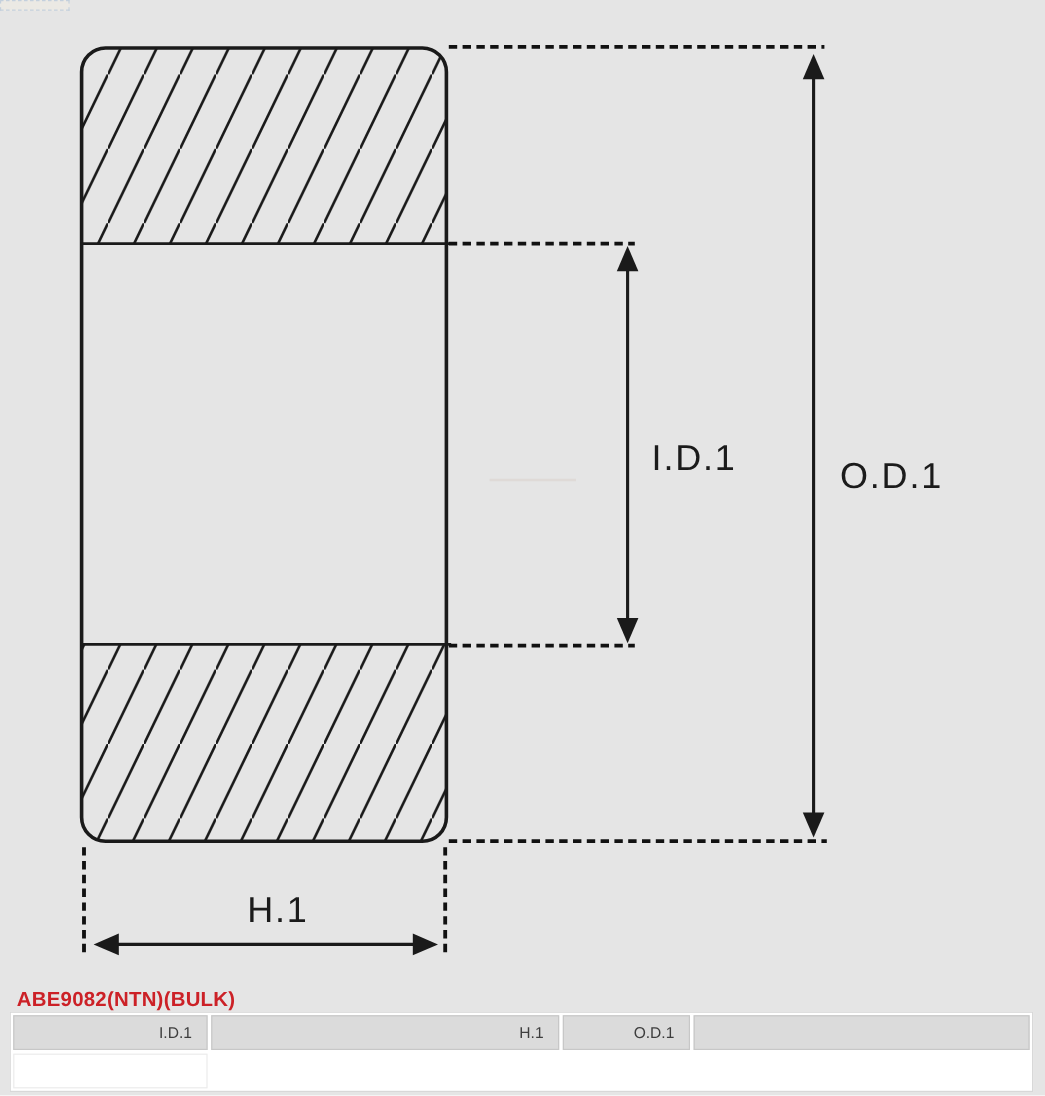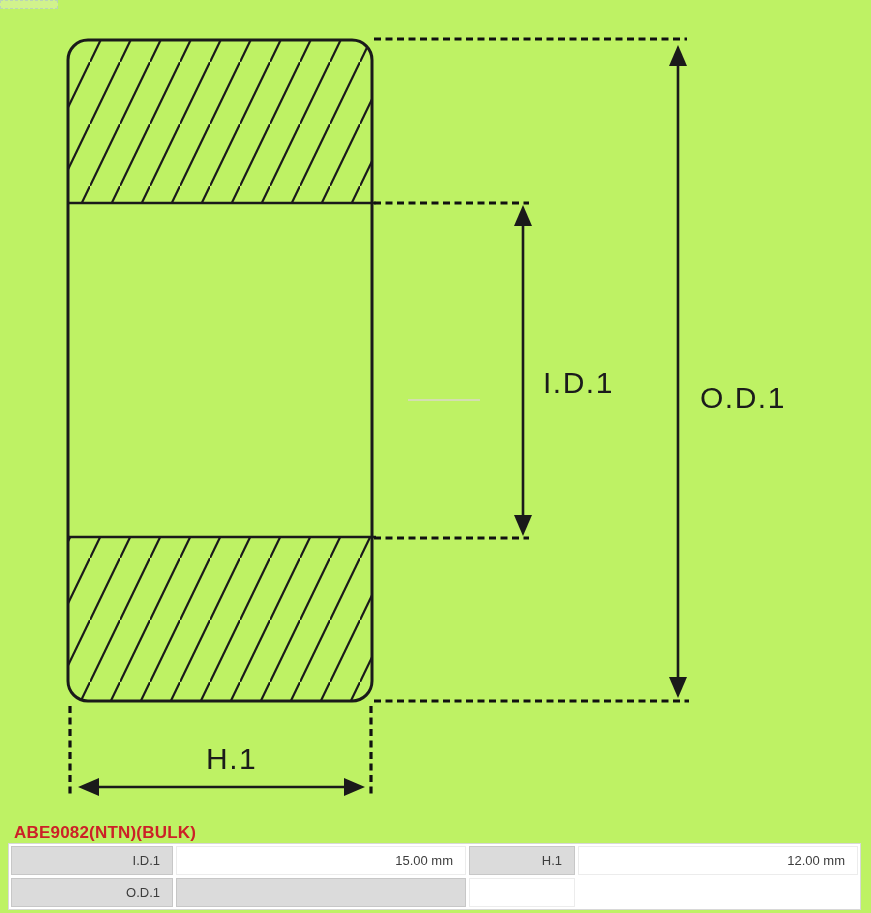--- a/index.html
+++ b/index.html
@@ -5,21 +5,21 @@
   html, body {
     margin: 0;
     padding: 0;
     background: #ffffff;
     font-family: "Liberation Sans", sans-serif;
   }
   .canvas {
     position: relative;
     width: 871px;
     height: 913px;
-    background: #bef264;
+    background: #e5e5e5;
     overflow: hidden;
   }
   
   .corner-artifact {
     position: absolute;
     left: 0; top: 0;
     width: 56px; height: 7px;
     border: 1px dashed #b7c8da;
     background: rgba(250, 244, 228, 0.45);
     opacity: 0.7;
@@ -145,22 +145,20 @@
   <div class="watermark-line"></div>
 
   <div id="lbl-id" class="dim-label">I.D.1</div>
   <div id="lbl-od" class="dim-label">O.D.1</div>
   <div id="lbl-h" class="dim-label">H.1</div>
 
   <div class="product-code">ABE9082(NTN)(BULK)</div>
 
   <div class="spec-table">
     <div class="spec-cell label">I.D.1</div>
-    <div class="spec-cell value">15.00 mm</div>
     <div class="spec-cell label">H.1</div>
-    <div class="spec-cell value">12.00 mm</div>
 
     <div class="spec-cell label">O.D.1</div>
     <div class="spec-cell label"></div>
     <div class="spec-cell value"></div>
   </div>
 
 </div>
 
 </body></html>

